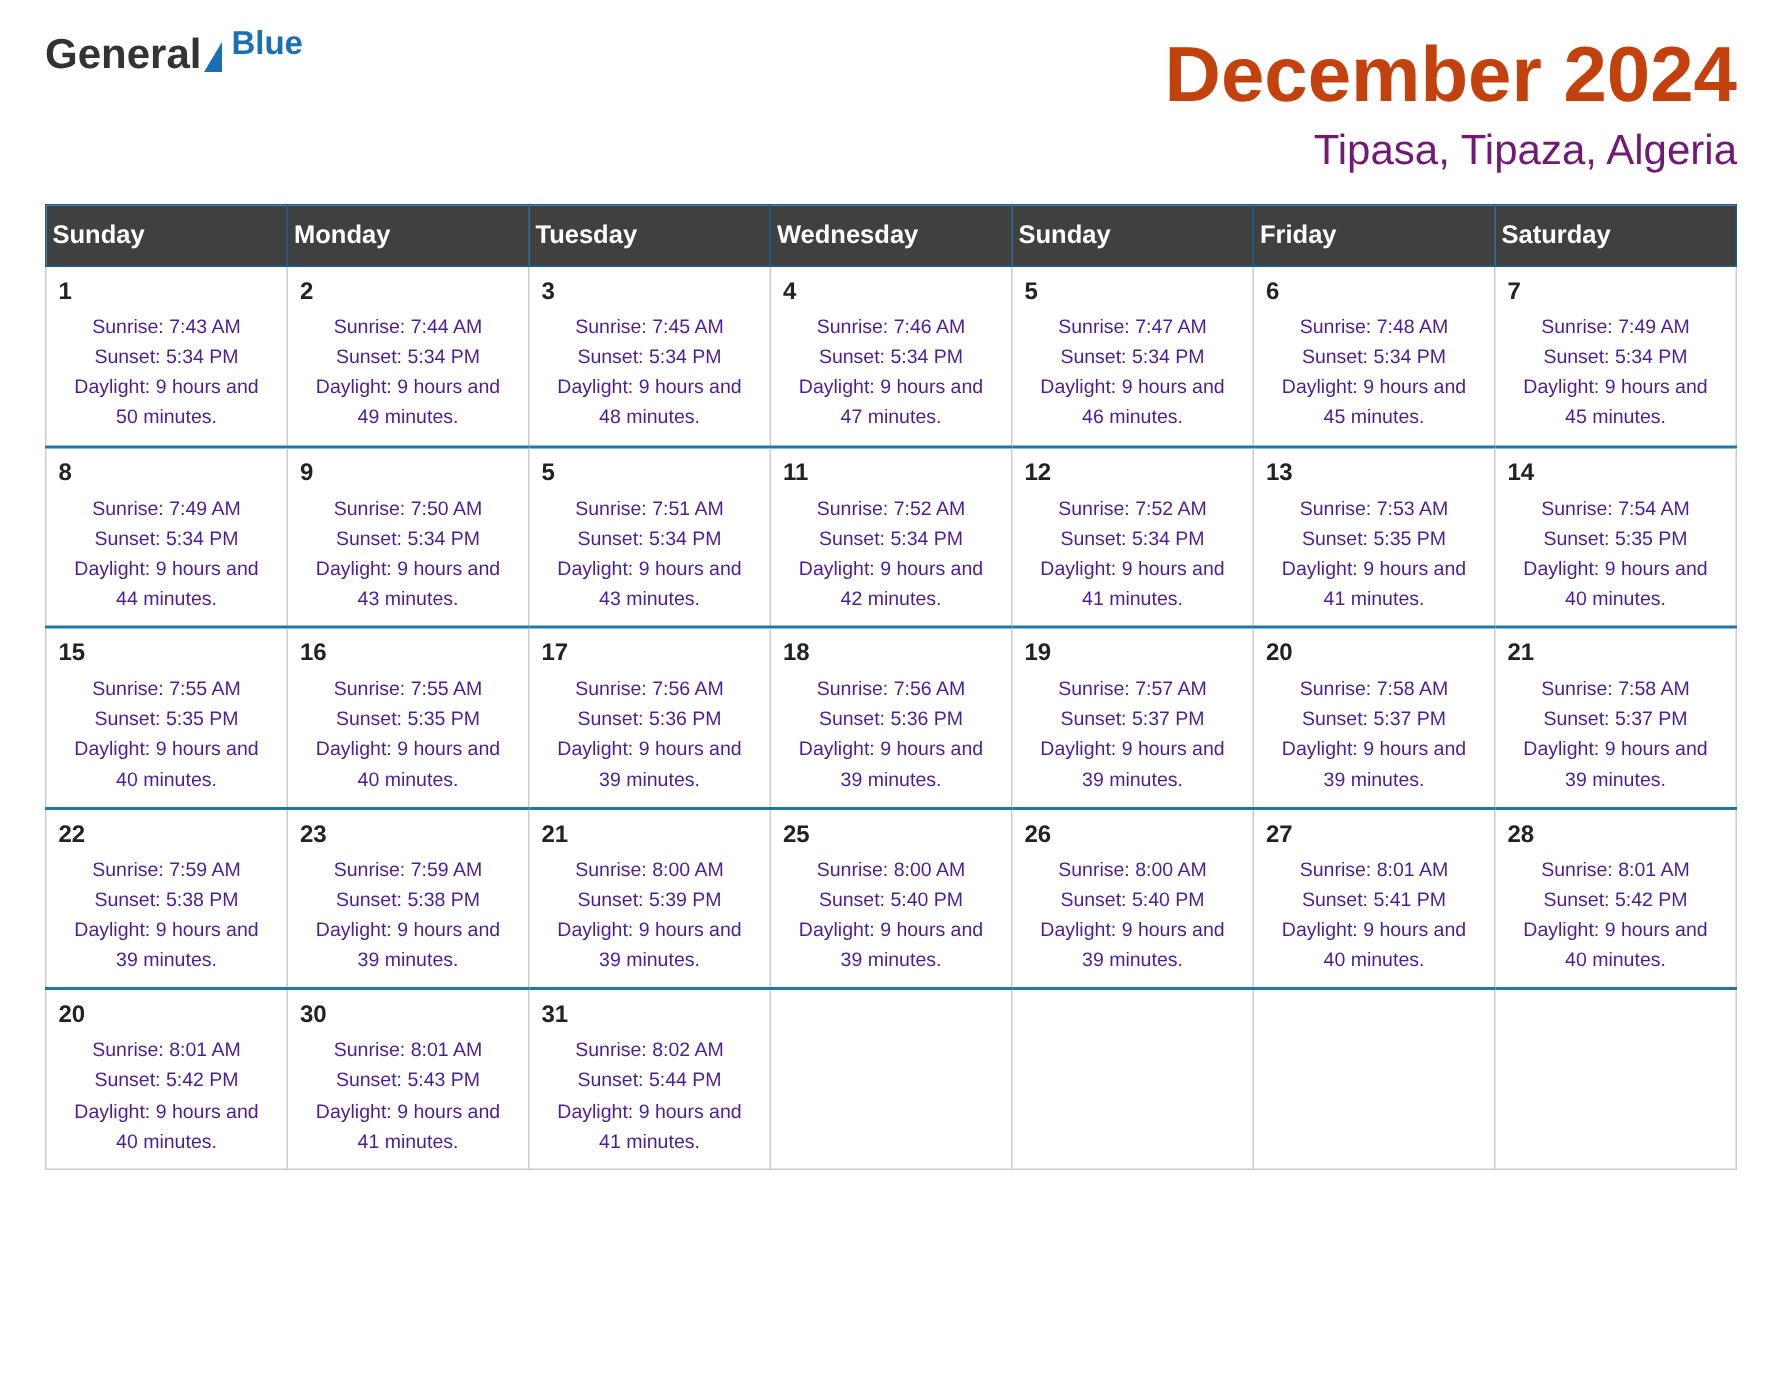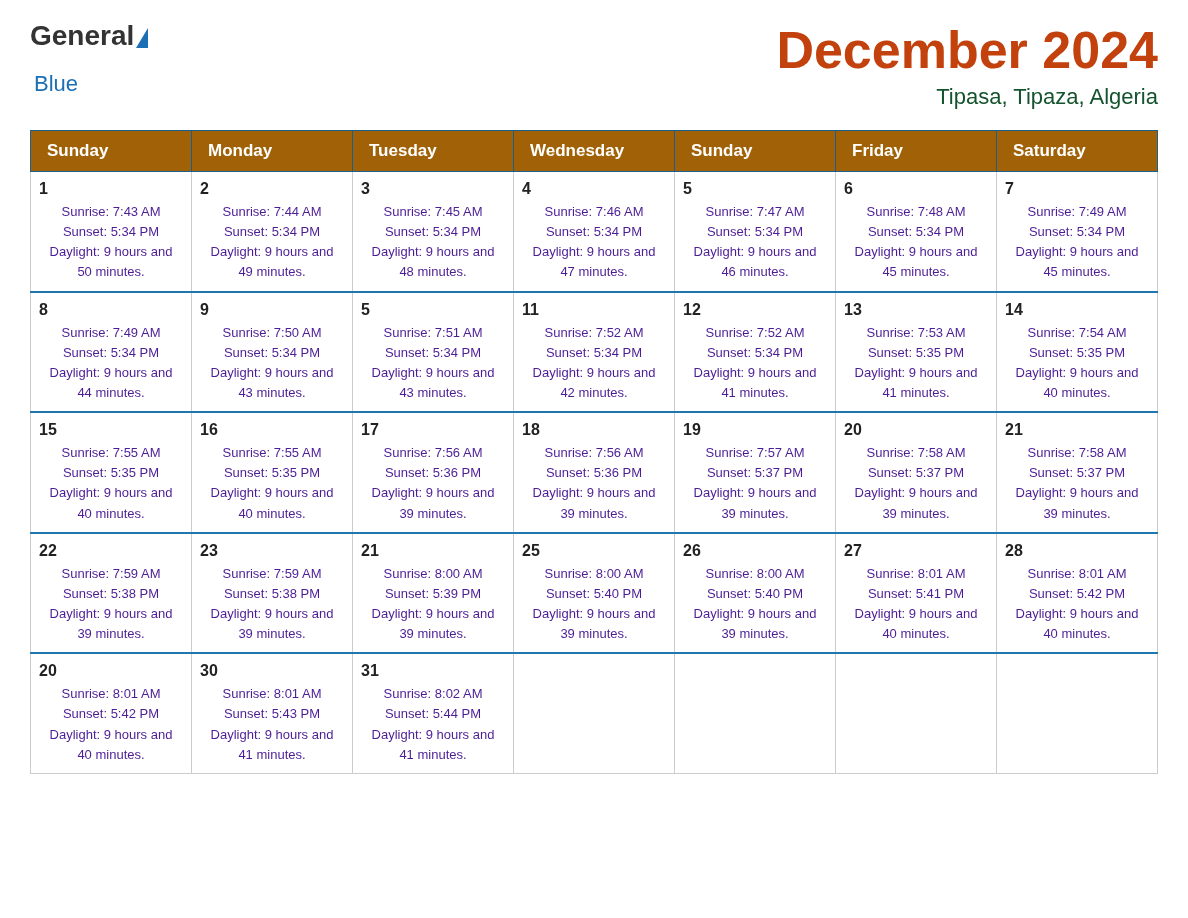--- a/index.html
+++ b/index.html
@@ -11,23 +11,22 @@
       padding: 20px 30px;
     }
     .header {
       display: flex;
       justify-content: space-between;
       align-items: flex-start;
       margin-bottom: 20px;
     }
     .logo {
       display: flex;
-      flex-direction: column;
+      flex-direction: row;
       align-items: flex-start;
-      gap: 23px;
     }
     .logo-text {
       display: flex;
       align-items: center;
       font-size: 28px;
       font-weight: bold;
       color: #333;
     }
     .logo-general { color: #333; }
     .logo-triangle {
@@ -36,49 +35,49 @@
       border-left: 12px solid transparent;
       border-bottom: 20px solid #1a6fb5;
       display: inline-block;
       margin: 0 2px;
       position: relative;
       top: 2px;
     }
     .logo-subtitle {
       color: #1a6fb5;
       font-size: 22px;
-      font-weight: normal;
+      font-weight: bold;
       margin-top: -4px;
       margin-left: 4px;
       text-align: center;
     }
     .title-section {
       text-align: right;
     }
     .month-title {
       font-size: 52px;
       font-weight: bold;
       color: #c2410c;
     }
     .location {
-      font-size: 22px;
-      color: #14532d;
+      font-size: 28px;
+      color: #701a75;
       margin-top: 4px;
     }
     .calendar {
       width: 100%;
       border-collapse: collapse;
       border: 1px solid #999;
     }
     .calendar th {
-      background-color: #a16207;
+      background-color: #404040;
       color: #fff;
       font-size: 17px;
       font-weight: bold;
-      padding: 10px 16px;
+      padding: 10px 4px;
       text-align: left;
       border: 1px solid #1a5f8e;
     }
     .calendar td {
       vertical-align: top;
       padding: 8px 8px;
       border: 1px solid #ccc;
       width: calc(100% / 7);
       font-size: 13px;
       color: #333;

